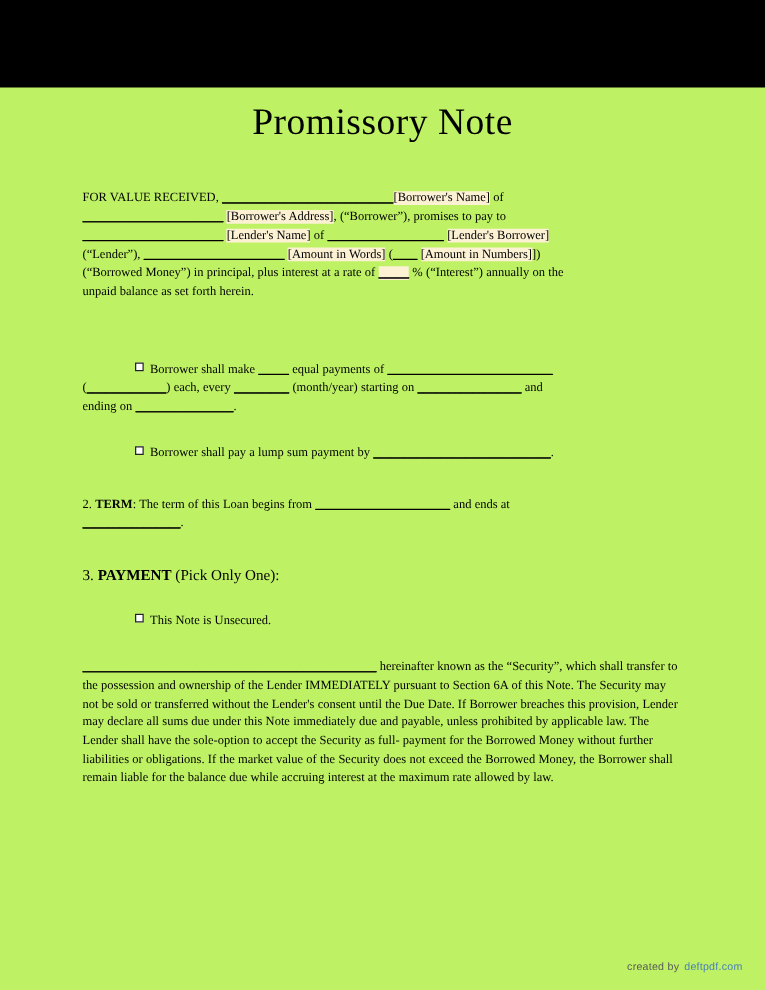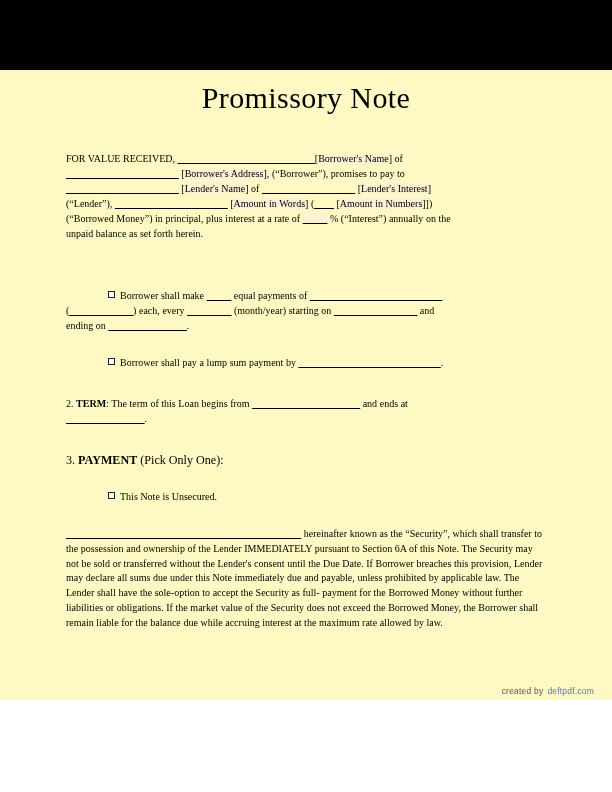--- a/index.html
+++ b/index.html
@@ -12,22 +12,22 @@
     height: 792px;
     background: #ffffff;
     font-family: "Liberation Serif", "DejaVu Serif", serif;
     color: #000000;
     overflow: hidden;
     position: relative;
   }
   .page {
     position: relative;
     width: 612px;
-    height: 700px;
-    background: #fef9c3;
+    height: 792px;
+    background: #bef264;
     box-sizing: border-box;
   }
   .top-bar {
     position: absolute;
     left: 0;
     top: 0;
     width: 612px;
     height: 70px;
     background: #000000;
   }
@@ -91,21 +91,21 @@
     margin-right: 5px;
     vertical-align: 1px;
     box-sizing: border-box;
     background: #fff;
   }
   .gap-lg { height: 22px; }
   .gap-xl { height: 26px; }
   .footer-credit {
     position: absolute;
     right: 18px;
-    bottom: 4px;
+    bottom: 14px;
     font-family: "Liberation Sans", "DejaVu Sans", sans-serif;
     font-size: 8.5px;
     color: #58595b;
     letter-spacing: 0.2px;
     white-space: nowrap;
   }
   .footer-credit .brand {
     color: #4a7ebb;
     margin-left: 4px;
   }
@@ -117,21 +117,21 @@
 
   <div class="top-bar"></div>
 
   <div class="content">
 
     <h1 class="doc-title">Promissory Note</h1>
 
     <div class="para intro">
       <span>FOR VALUE RECEIVED, </span><span class="blank">____________________________</span><span class="hl">[Borrower's Name]</span><span> of </span><br>
       <span class="blank">_______________________</span> <span class="hl">[Borrower's Address]</span><span>, (“Borrower”), promises to pay to </span><br>
-      <span class="blank">_______________________</span> <span class="hl">[Lender's Name]</span><span> of </span><span class="blank">___________________</span> <span class="hl">[Lender's Interest]</span><br>
+      <span class="blank">_______________________</span> <span class="hl">[Lender's Name]</span><span> of </span><span class="blank">___________________</span> <span class="hl">[Lender's Borrower]</span><br>
       <span>(“Lender”), </span><span class="blank">_______________________</span> <span class="hl">[Amount in Words]</span><span> (</span><span class="blank">____</span> <span class="hl">[Amount in Numbers]</span><span>])</span><br>
       <span>(“Borrowed Money”) in principal, plus interest at a rate of </span><span class="blank hl">_____</span><span> % (“Interest”) annually on the</span><br>
       <span>unpaid balance as set forth herein.</span>
     </div>
 
     <div class="gap-xl"></div>
 
 
     <div class="gap-lg"></div>
 

